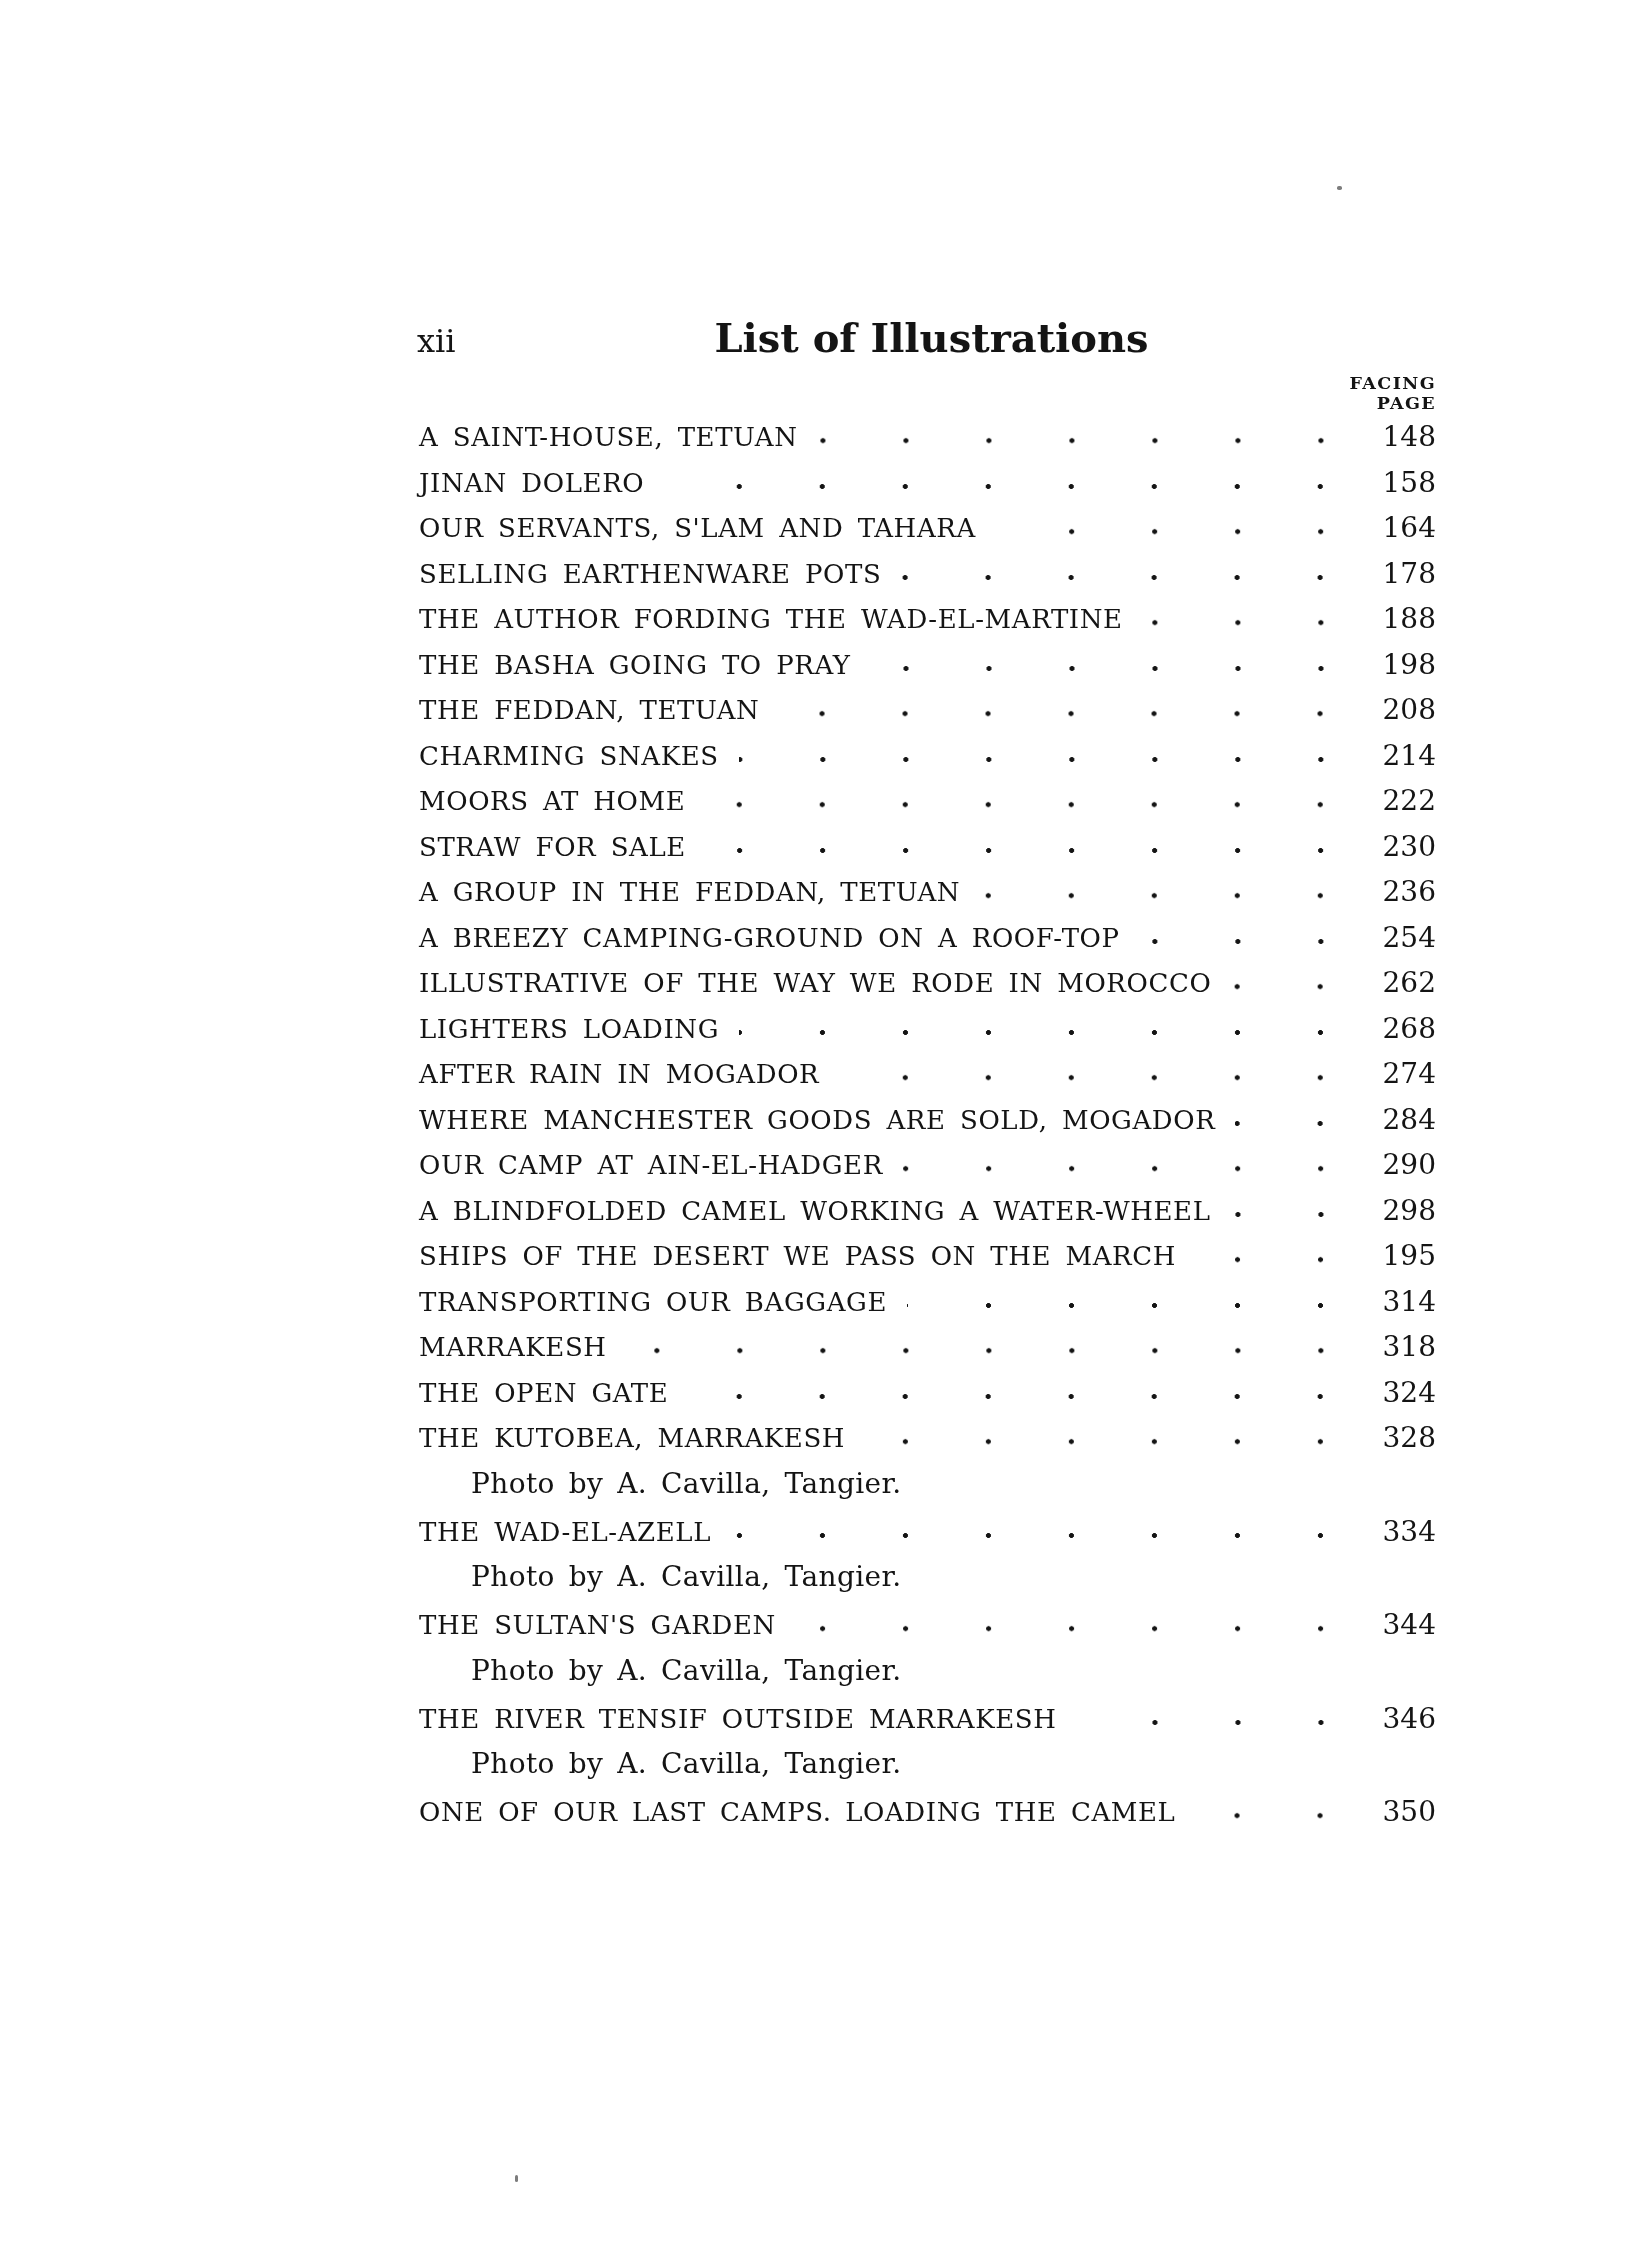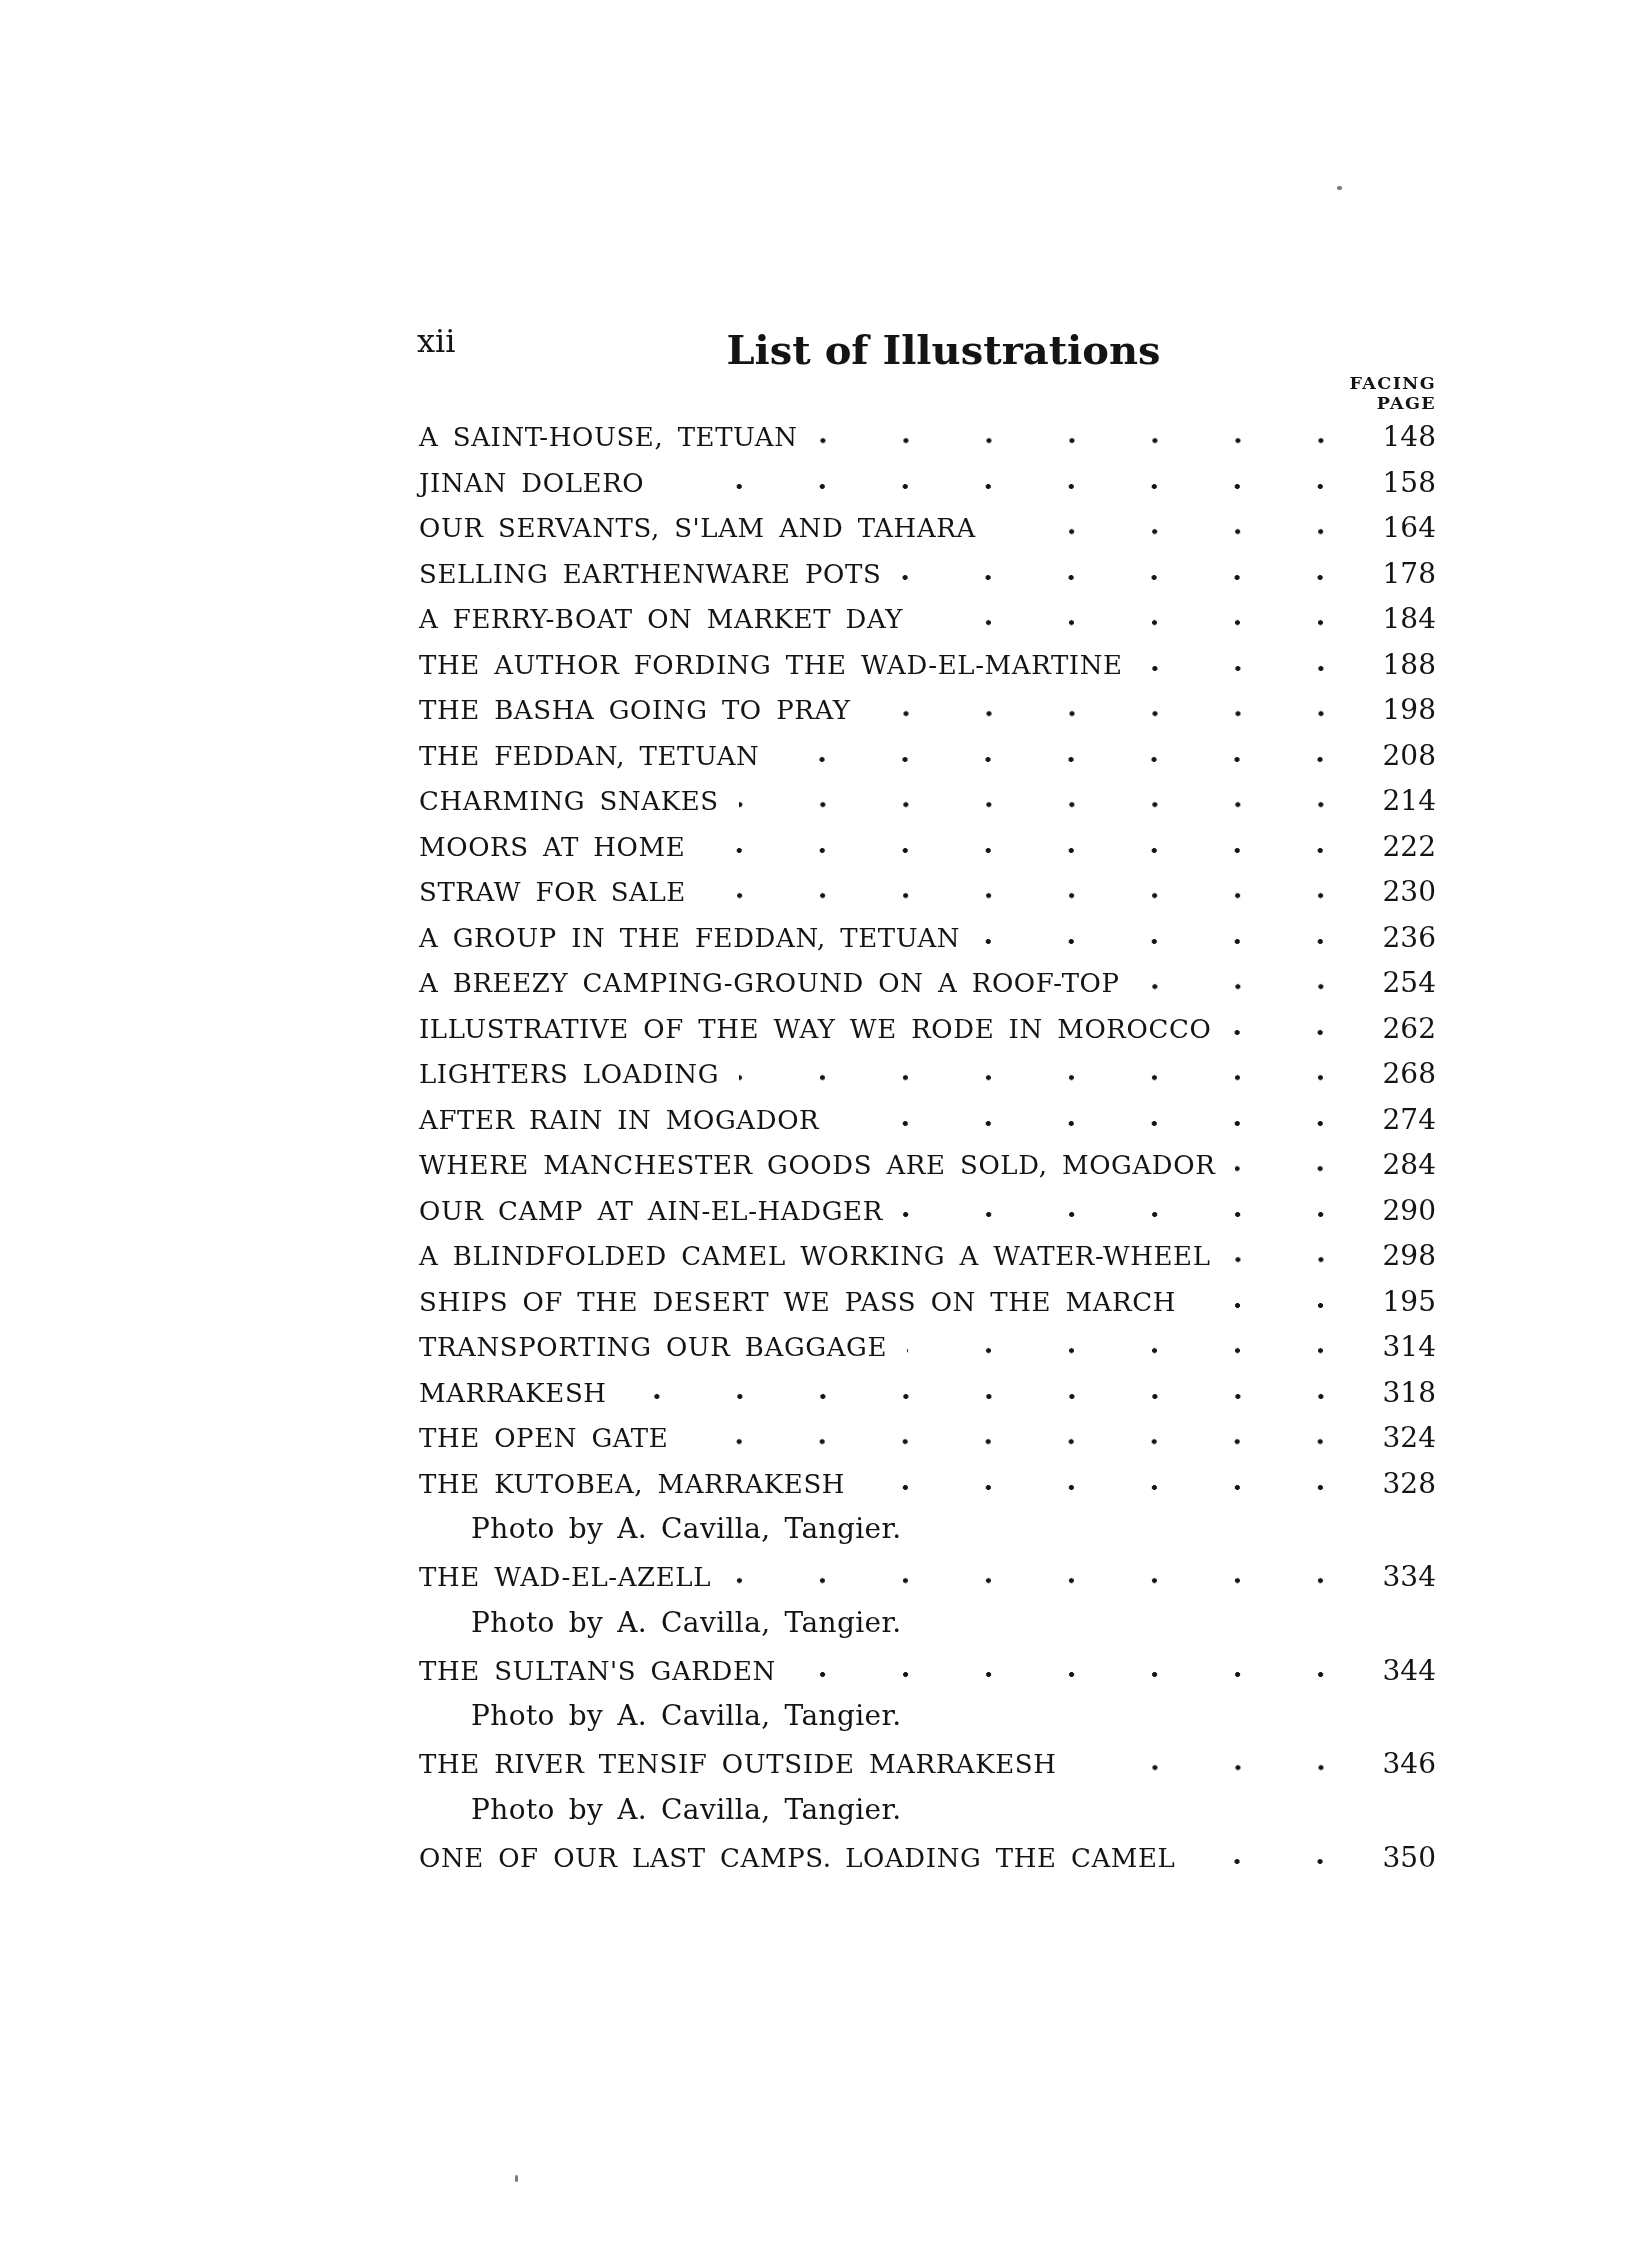--- a/index.html
+++ b/index.html
@@ -13,21 +13,21 @@
   }
   .page { position: absolute; inset: 0; padding-left: 28px; }
 
   
   .folio {
     position: absolute; left: 417px; top: 325px;
     font-size: 32px; line-height: 1;
   }
   .title {
     position: absolute; left: 419px; top: 312px; width: 1017px;
-    margin: 16px; text-align: center;
+    margin: 4px; text-align: center;
     font-size: 40px; font-weight: 700; letter-spacing: 0px;
     line-height: 1.1;
   }
 
   
   .facing {
     position: absolute; left: 419px; top: 373px; width: 1017px;
     text-align: right;
     font-size: 17.5px; font-weight: 700; letter-spacing: 1.4px;
     line-height: 20px;
@@ -117,27 +117,20 @@
 
 
   <div class="entry">
     <div class="row">
       <span class="label">SELLING EARTHENWARE POTS</span>
       <span class="leader"></span>
       <span class="num">178</span>
     </div>
   </div>
 
-  <div class="entry">
-    <div class="row">
-      <span class="label">A FERRY-BOAT ON MARKET DAY</span>
-      <span class="leader"></span>
-      <span class="num">184</span>
-    </div>
-  </div>
 
   <div class="entry">
     <div class="row">
       <span class="label">THE AUTHOR FORDING THE WAD-EL-MARTINE</span>
       <span class="leader"></span>
       <span class="num">188</span>
     </div>
   </div>
 
   <div class="entry">

